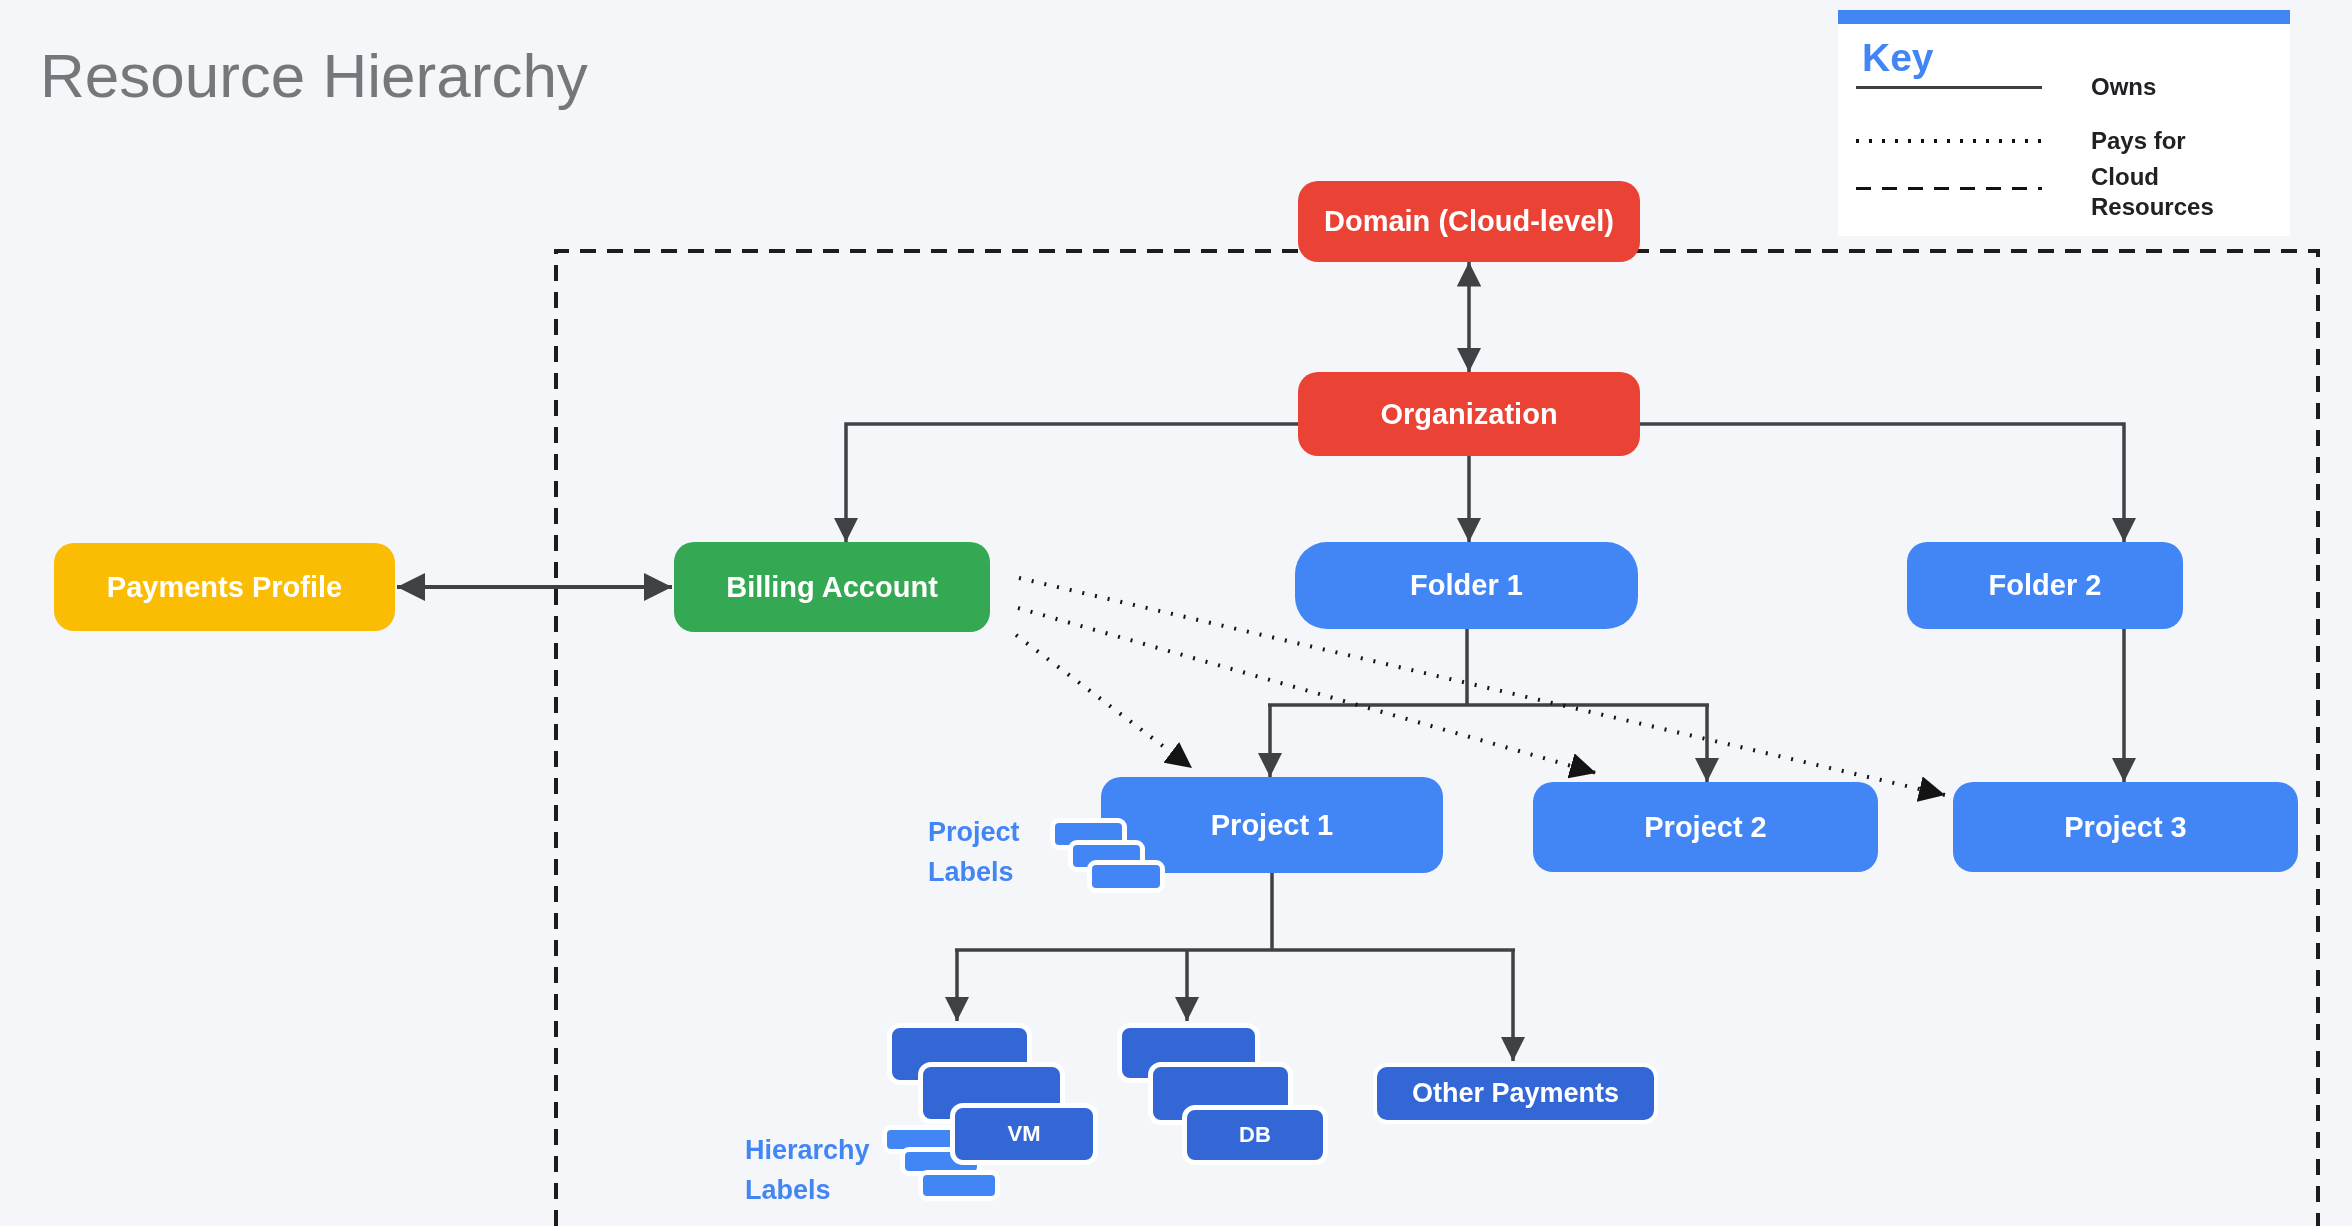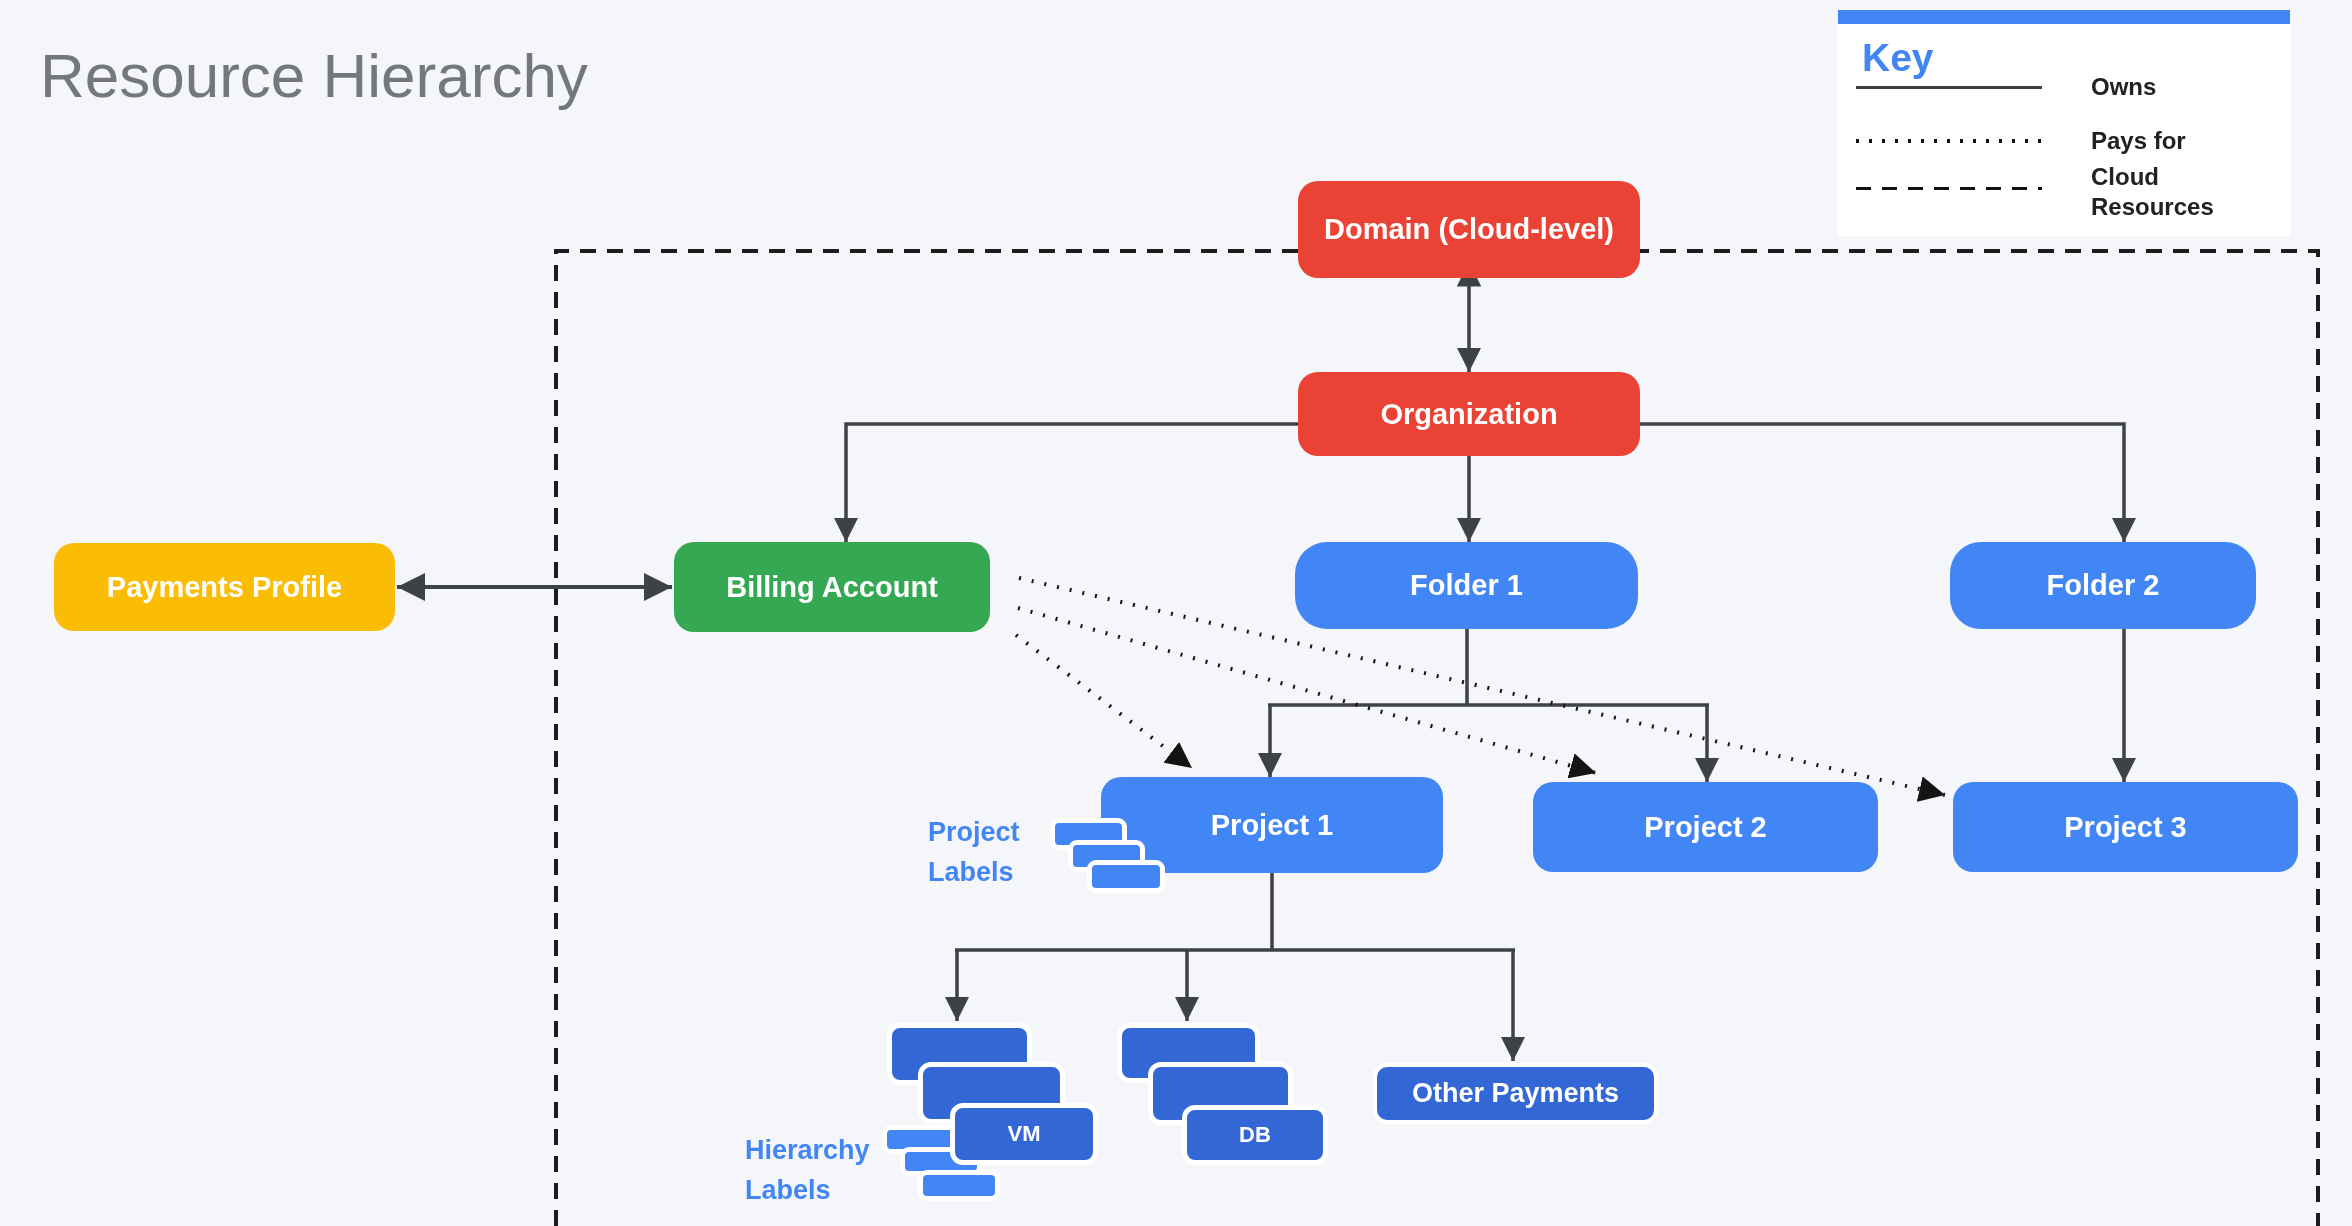--- a/index.html
+++ b/index.html
@@ -89,26 +89,26 @@
     <line x1="1187" y1="950" x2="1187" y2="1021" stroke="#3E4245" stroke-width="3.5" marker-end="url(#arr)"></line>
     <line x1="1513" y1="950" x2="1513" y2="1061" stroke="#3E4245" stroke-width="3.5" marker-end="url(#arr)"></line>
 
     <line x1="1019" y1="578" x2="1945" y2="795" stroke="#141414" stroke-width="4" stroke-dasharray="2 11" marker-end="url(#arrd)"></line>
     <line x1="1018" y1="608" x2="1596" y2="773" stroke="#141414" stroke-width="4" stroke-dasharray="2 11" marker-end="url(#arrd)"></line>
     <line x1="1016" y1="635" x2="1192" y2="768" stroke="#141414" stroke-width="4" stroke-dasharray="2 11" marker-end="url(#arrd)"></line>
   </svg>
 
   <div class="page-title">Resource Hierarchy</div>
 
-  <div class="node red" style="left:1298px;top:181px;width:342px;height:97px;">Domain (Cloud-level)</div>
+  <div class="node red" style="left:1298px;top:181px;width:342px;height:81px;">Domain (Cloud-level)</div>
   <div class="node yellow" style="left:54px;top:543px;width:341px;height:88px;">Payments Profile</div>
   <div class="node red" style="left:1298px;top:372px;width:342px;height:84px;">Organization</div>
   <div class="node green" style="left:674px;top:542px;width:316px;height:90px;">Billing Account</div>
   <div class="node blue" style="left:1295px;top:542px;width:343px;height:87px;border-radius:32px;">Folder 1</div>
-  <div class="node blue" style="left:1950px;top:542px;width:306px;height:87px;border-radius:31px;">Folder 2</div>
+  <div class="node blue" style="left:1907px;top:542px;width:276px;height:87px;">Folder 2</div>
   <div class="node blue" style="left:1101px;top:777px;width:342px;height:96px;">Project 1</div>
   <div class="node blue" style="left:1533px;top:782px;width:345px;height:90px;">Project 2</div>
   <div class="node blue" style="left:1953px;top:782px;width:345px;height:90px;">Project 3</div>
 
   <div class="anno" style="left:928px;top:812px;">
     <div style="width:110px;">Project Labels</div>
   </div>
   <div class="chip" style="left:1050px;top:818px;width:77px;height:32px;"></div>
   <div class="chip" style="left:1068px;top:840px;width:77px;height:32px;"></div>
   <div class="chip" style="left:1087px;top:860px;width:78px;height:33px;"></div>

